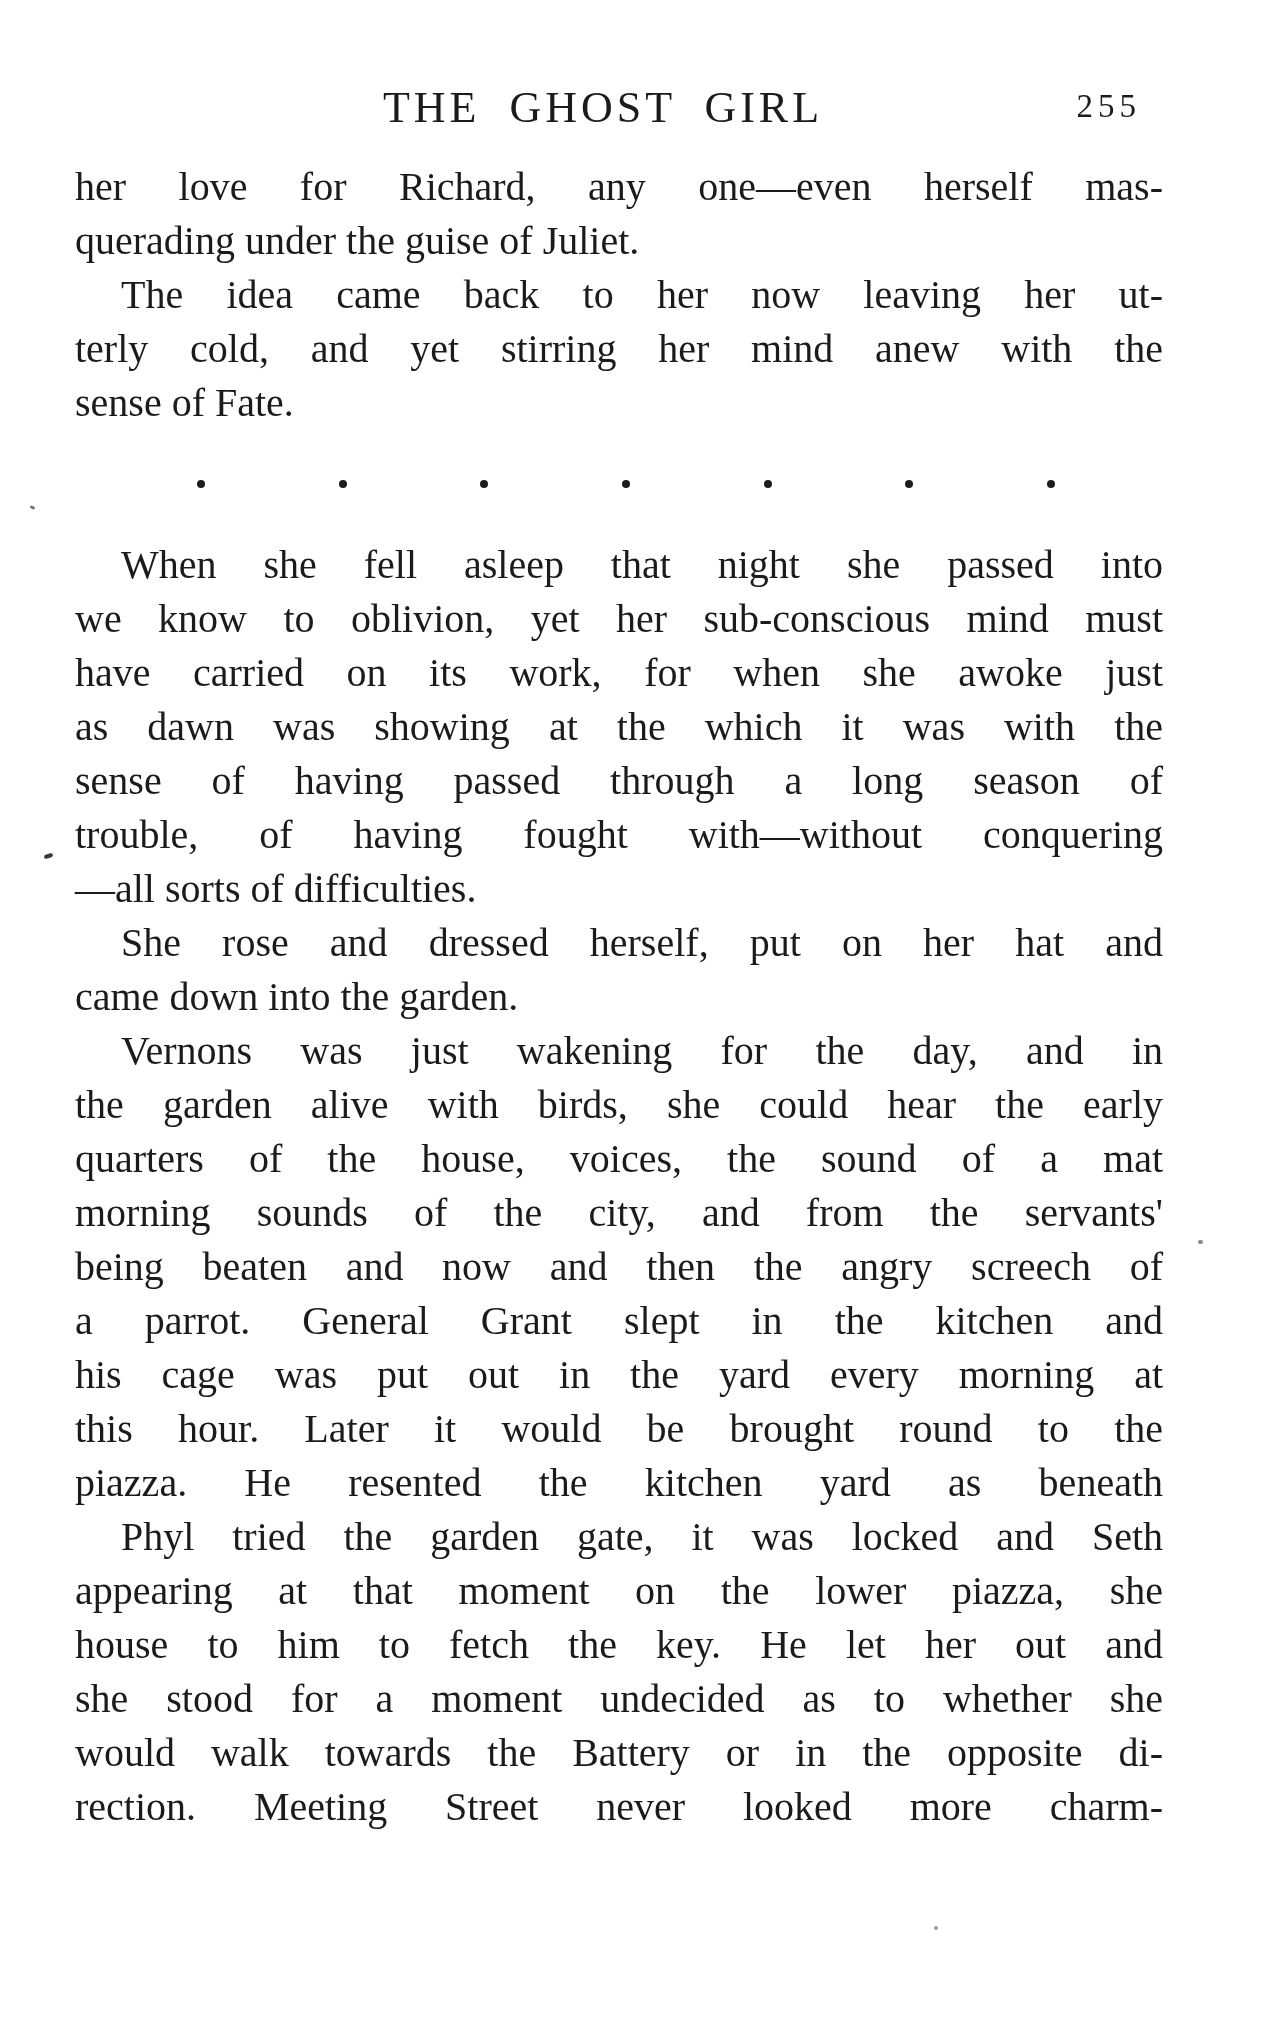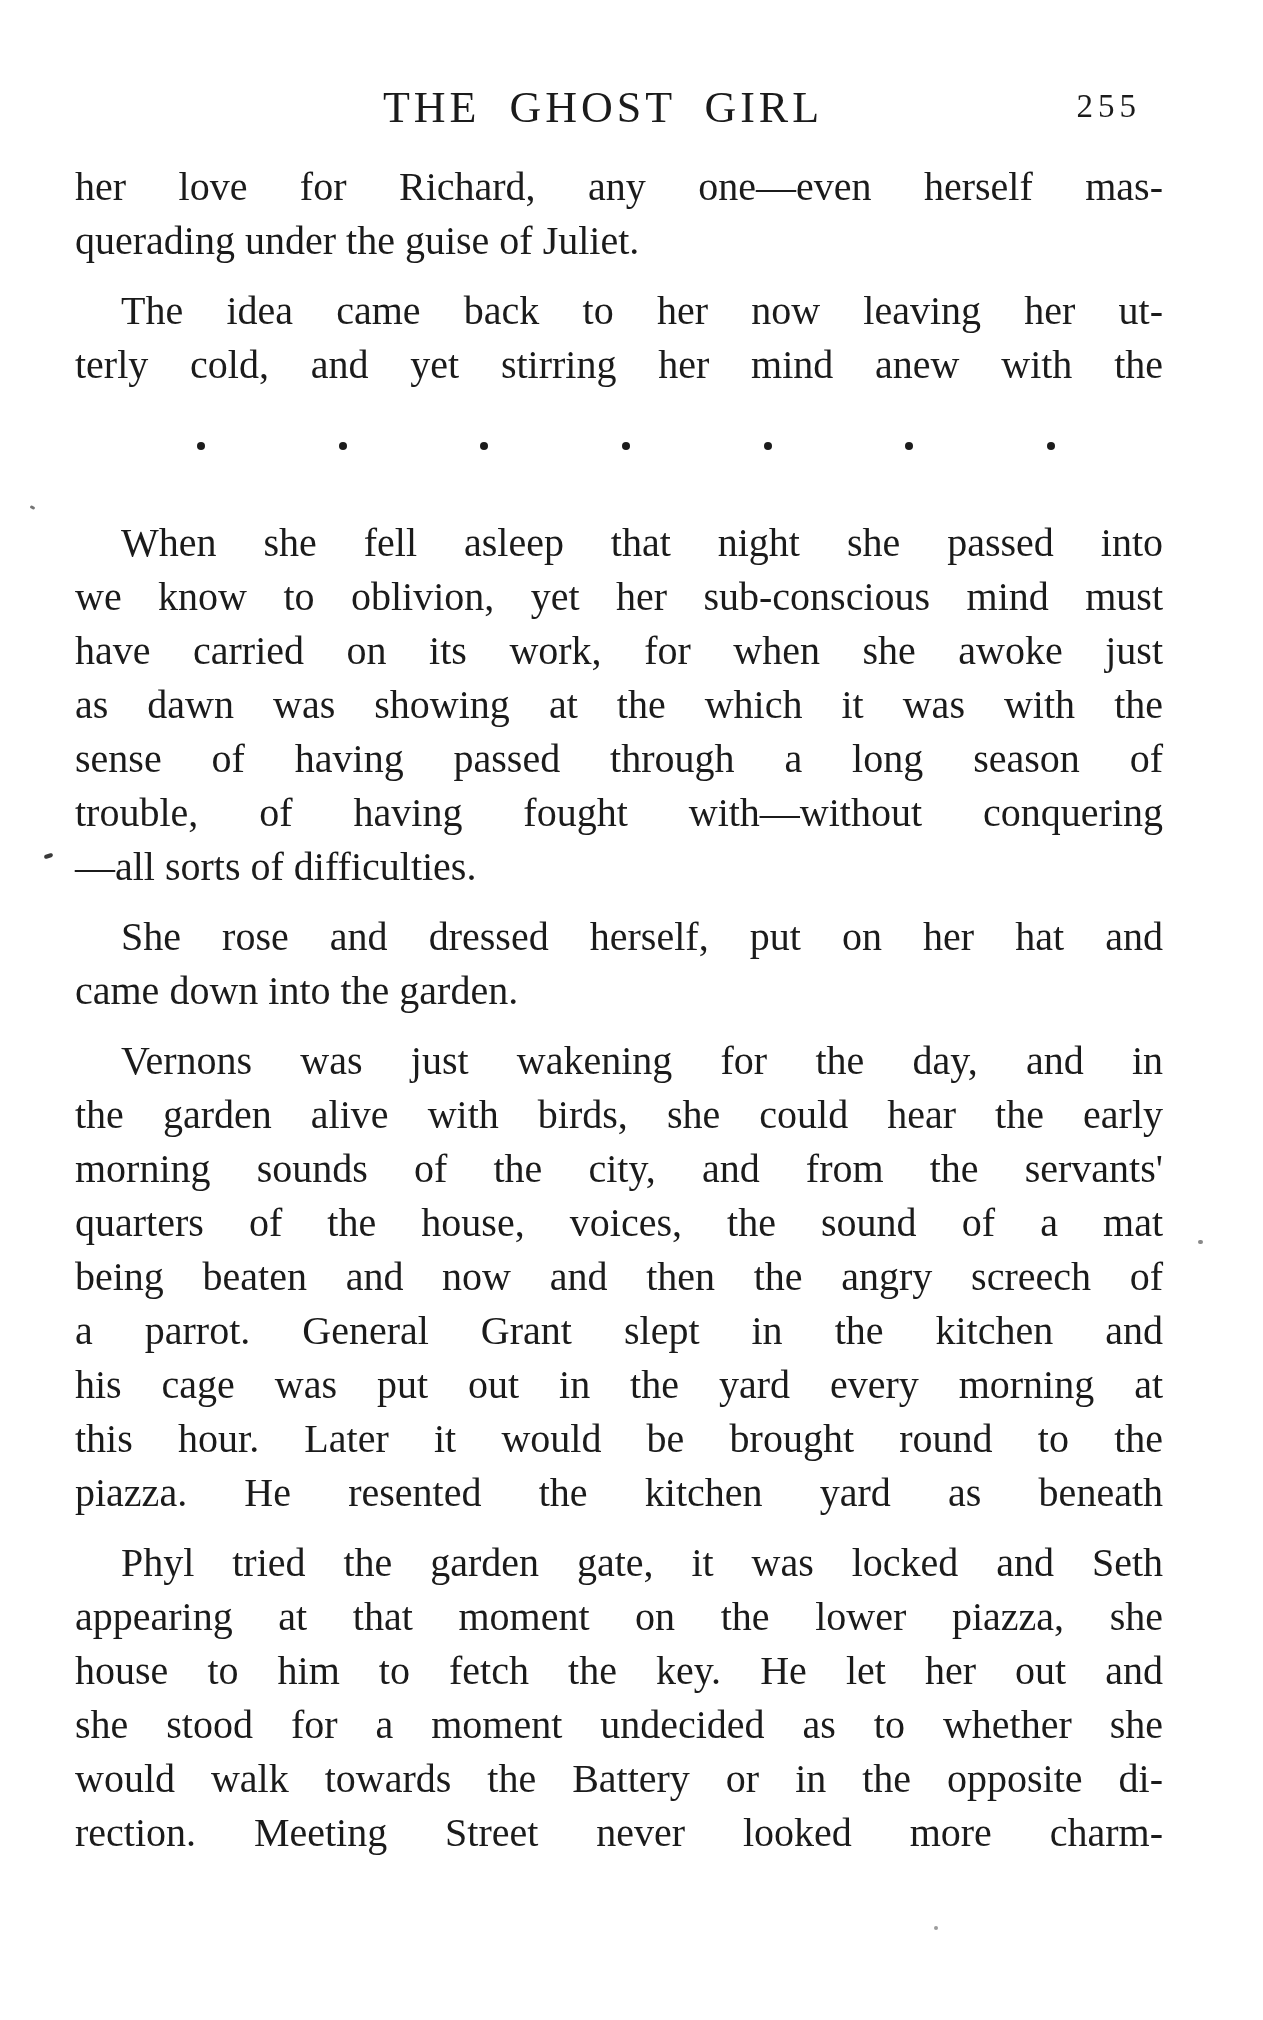--- a/index.html
+++ b/index.html
@@ -43,21 +43,21 @@
     width: 1088px;
     font-size: 40px;
     line-height: 54px;
   }
   .line {
     text-align: justify;
     text-align-last: justify;
     white-space: nowrap;
   }
   .line.short { text-align-last: left; white-space: normal; }
-  .line.indent { text-indent: 46px; margin-top: 16px; }
+  .line.indent { text-indent: 46px; }
   .dots-row {
     display: flex;
     justify-content: space-between;
     align-items: center;
     height: 108px;
     margin-left: 122px;
     width: 858px;
   }
   .dot {
     width: 8px; height: 8px;
@@ -80,20 +80,21 @@
     <div class="page-number">255</div>
   </div>
 
   <div class="text-block">
 
     <div class="line">her love for Richard, any one—even herself mas-</div>
     <div class="line short">querading under the guise of Juliet.</div>
 
     <div class="line indent">The idea came back to her now leaving her ut-</div>
     <div class="line">terly cold, and yet stirring her mind anew with the</div>
+    <div class="line short">sense of Fate.</div>
 
     <div class="dots-row">
       <span class="dot"></span>
       <span class="dot"></span>
       <span class="dot"></span>
       <span class="dot"></span>
       <span class="dot"></span>
       <span class="dot"></span>
       <span class="dot"></span>
     </div>
@@ -104,22 +105,22 @@
     <div class="line">as dawn was showing at the which it was with the</div>
     <div class="line">sense of having passed through a long season of</div>
     <div class="line">trouble, of having fought with—without conquering</div>
     <div class="line short">—all sorts of difficulties.</div>
 
     <div class="line indent">She rose and dressed herself, put on her hat and</div>
     <div class="line short">came down into the garden.</div>
 
     <div class="line indent">Vernons was just wakening for the day, and in</div>
     <div class="line">the garden alive with birds, she could hear the early</div>
+    <div class="line">quarters of the house, voices, the sound of a mat</div>
     <div class="line">morning sounds of the city, and from the servants'</div>
-    <div class="line">quarters of the house, voices, the sound of a mat</div>
     <div class="line">being beaten and now and then the angry screech of</div>
     <div class="line">a parrot.  General Grant slept in the kitchen and</div>
     <div class="line">his cage was put out in the yard every morning at</div>
     <div class="line">this hour.  Later it would be brought round to the</div>
     <div class="line">piazza.  He resented the kitchen yard as beneath</div>
 
     <div class="line indent">Phyl tried the garden gate, it was locked and Seth</div>
     <div class="line">appearing at that moment on the lower piazza, she</div>
     <div class="line">house to him to fetch the key.  He let her out and</div>
     <div class="line">she stood for a moment undecided as to whether she</div>

